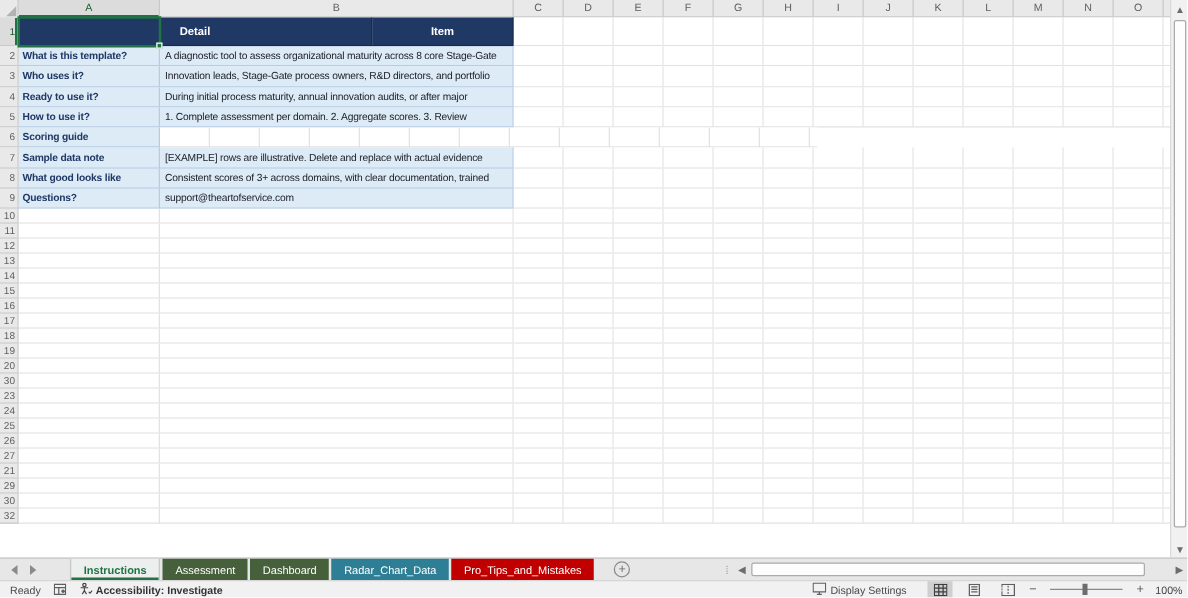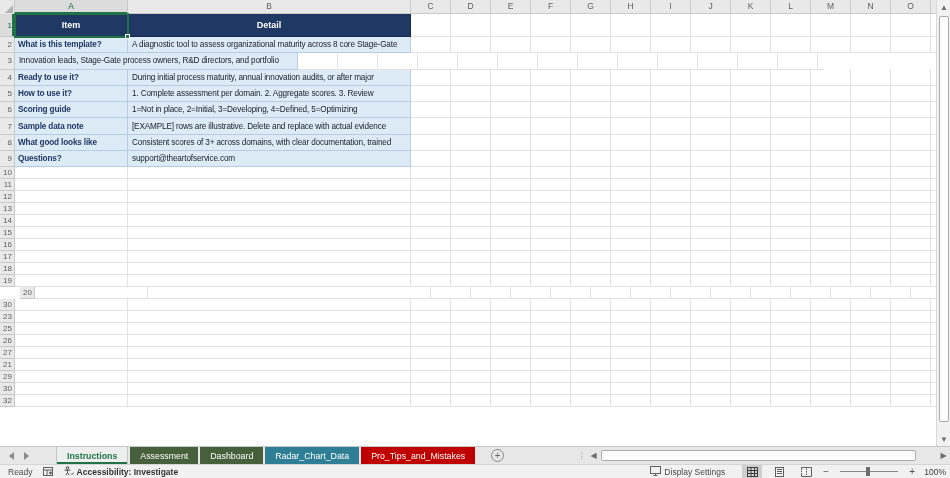--- a/index.html
+++ b/index.html
@@ -96,22 +96,22 @@
         <div class="col-h" style="width: 40px;">J</div>
         <div class="col-h" style="width: 40px;">K</div>
         <div class="col-h" style="width: 40px;">L</div>
         <div class="col-h" style="width: 40px;">M</div>
         <div class="col-h" style="width: 40px;">N</div>
         <div class="col-h" style="width: 40px;">O</div>
       </div>
     <div class="rows">
         <div class="row" style="height: 23px;">
           <div class="row-h selected">1</div>
+          <div class="cell tbl-head" style="width: 283px;">Detail</div>
           <div class="cell tbl-head" style="width: 113px;">Item</div>
-          <div class="cell tbl-head" style="width: 283px;">Detail</div>
           <div class="cell" style="width: 40px;"></div>
           <div class="cell" style="width: 40px;"></div>
           <div class="cell" style="width: 40px;"></div>
           <div class="cell" style="width: 40px;"></div>
           <div class="cell" style="width: 40px;"></div>
           <div class="cell" style="width: 40px;"></div>
           <div class="cell" style="width: 40px;"></div>
           <div class="cell" style="width: 40px;"></div>
           <div class="cell" style="width: 40px;"></div>
           <div class="cell" style="width: 40px;"></div>
@@ -134,20 +134,21 @@
           <div class="cell" style="width: 40px;"></div>
           <div class="cell" style="width: 40px;"></div>
           <div class="cell" style="width: 40px;"></div>
           <div class="cell" style="width: 40px;"></div>
           <div class="cell" style="width: 40px;"></div>
           <div class="cell" style="width: 40px;"></div>
           <div class="cell filler" style="width: 5px;"></div>
         </div>
         <div class="row" style="height: 16.3px;">
           <div class="row-h">3</div>
+          <div class="cell tbl-item" style="width: 113px;">Who uses it?</div>
           <div class="cell tbl-detail" style="width: 283px;">Innovation leads, Stage-Gate process owners, R&amp;D directors, and portfolio</div>
           <div class="cell" style="width: 40px;"></div>
           <div class="cell" style="width: 40px;"></div>
           <div class="cell" style="width: 40px;"></div>
           <div class="cell" style="width: 40px;"></div>
           <div class="cell" style="width: 40px;"></div>
           <div class="cell" style="width: 40px;"></div>
           <div class="cell" style="width: 40px;"></div>
           <div class="cell" style="width: 40px;"></div>
           <div class="cell" style="width: 40px;"></div>
@@ -191,21 +192,20 @@
           <div class="cell" style="width: 40px;"></div>
           <div class="cell" style="width: 40px;"></div>
           <div class="cell" style="width: 40px;"></div>
           <div class="cell" style="width: 40px;"></div>
           <div class="cell" style="width: 40px;"></div>
           <div class="cell filler" style="width: 5px;"></div>
         </div>
         <div class="row" style="height: 16.3px;">
           <div class="row-h">6</div>
           <div class="cell tbl-item" style="width: 113px;">Scoring guide</div>
-          <div class="cell tbl-detail" style="width: 283px;">1=Not in place, 2=Initial, 3=Developing, 4=Defined, 5=Optimizing</div>
           <div class="cell" style="width: 40px;"></div>
           <div class="cell" style="width: 40px;"></div>
           <div class="cell" style="width: 40px;"></div>
           <div class="cell" style="width: 40px;"></div>
           <div class="cell" style="width: 40px;"></div>
           <div class="cell" style="width: 40px;"></div>
           <div class="cell" style="width: 40px;"></div>
           <div class="cell" style="width: 40px;"></div>
           <div class="cell" style="width: 40px;"></div>
           <div class="cell" style="width: 40px;"></div>
@@ -454,21 +454,21 @@
           <div class="cell" style="width: 40px;"></div>
           <div class="cell" style="width: 40px;"></div>
           <div class="cell" style="width: 40px;"></div>
           <div class="cell" style="width: 40px;"></div>
           <div class="cell" style="width: 40px;"></div>
           <div class="cell" style="width: 40px;"></div>
           <div class="cell" style="width: 40px;"></div>
           <div class="cell" style="width: 40px;"></div>
           <div class="cell filler" style="width: 5px;"></div>
         </div>
-        <div class="row" style="height: 12px; margin-left: 20px;">
+        <div class="row" style="height: 12px;">
           <div class="row-h">20</div>
           <div class="cell" style="width: 113px;"></div>
           <div class="cell" style="width: 283px;"></div>
           <div class="cell" style="width: 40px;"></div>
           <div class="cell" style="width: 40px;"></div>
           <div class="cell" style="width: 40px;"></div>
           <div class="cell" style="width: 40px;"></div>
           <div class="cell" style="width: 40px;"></div>
           <div class="cell" style="width: 40px;"></div>
           <div class="cell" style="width: 40px;"></div>
@@ -494,20 +494,39 @@
           <div class="cell" style="width: 40px;"></div>
           <div class="cell" style="width: 40px;"></div>
           <div class="cell" style="width: 40px;"></div>
           <div class="cell" style="width: 40px;"></div>
           <div class="cell" style="width: 40px;"></div>
           <div class="cell" style="width: 40px;"></div>
           <div class="cell filler" style="width: 5px;"></div>
         </div>
         <div class="row" style="height: 12px;">
           <div class="row-h">23</div>
+          <div class="cell" style="width: 113px;"></div>
+          <div class="cell" style="width: 283px;"></div>
+          <div class="cell" style="width: 40px;"></div>
+          <div class="cell" style="width: 40px;"></div>
+          <div class="cell" style="width: 40px;"></div>
+          <div class="cell" style="width: 40px;"></div>
+          <div class="cell" style="width: 40px;"></div>
+          <div class="cell" style="width: 40px;"></div>
+          <div class="cell" style="width: 40px;"></div>
+          <div class="cell" style="width: 40px;"></div>
+          <div class="cell" style="width: 40px;"></div>
+          <div class="cell" style="width: 40px;"></div>
+          <div class="cell" style="width: 40px;"></div>
+          <div class="cell" style="width: 40px;"></div>
+          <div class="cell" style="width: 40px;"></div>
+          <div class="cell filler" style="width: 5px;"></div>
+        </div>
+        <div class="row" style="height: 12px;">
+          <div class="row-h">24</div>
           <div class="cell" style="width: 113px;"></div>
           <div class="cell" style="width: 283px;"></div>
           <div class="cell" style="width: 40px;"></div>
           <div class="cell" style="width: 40px;"></div>
           <div class="cell" style="width: 40px;"></div>
           <div class="cell" style="width: 40px;"></div>
           <div class="cell" style="width: 40px;"></div>
           <div class="cell" style="width: 40px;"></div>
           <div class="cell" style="width: 40px;"></div>
           <div class="cell" style="width: 40px;"></div>

